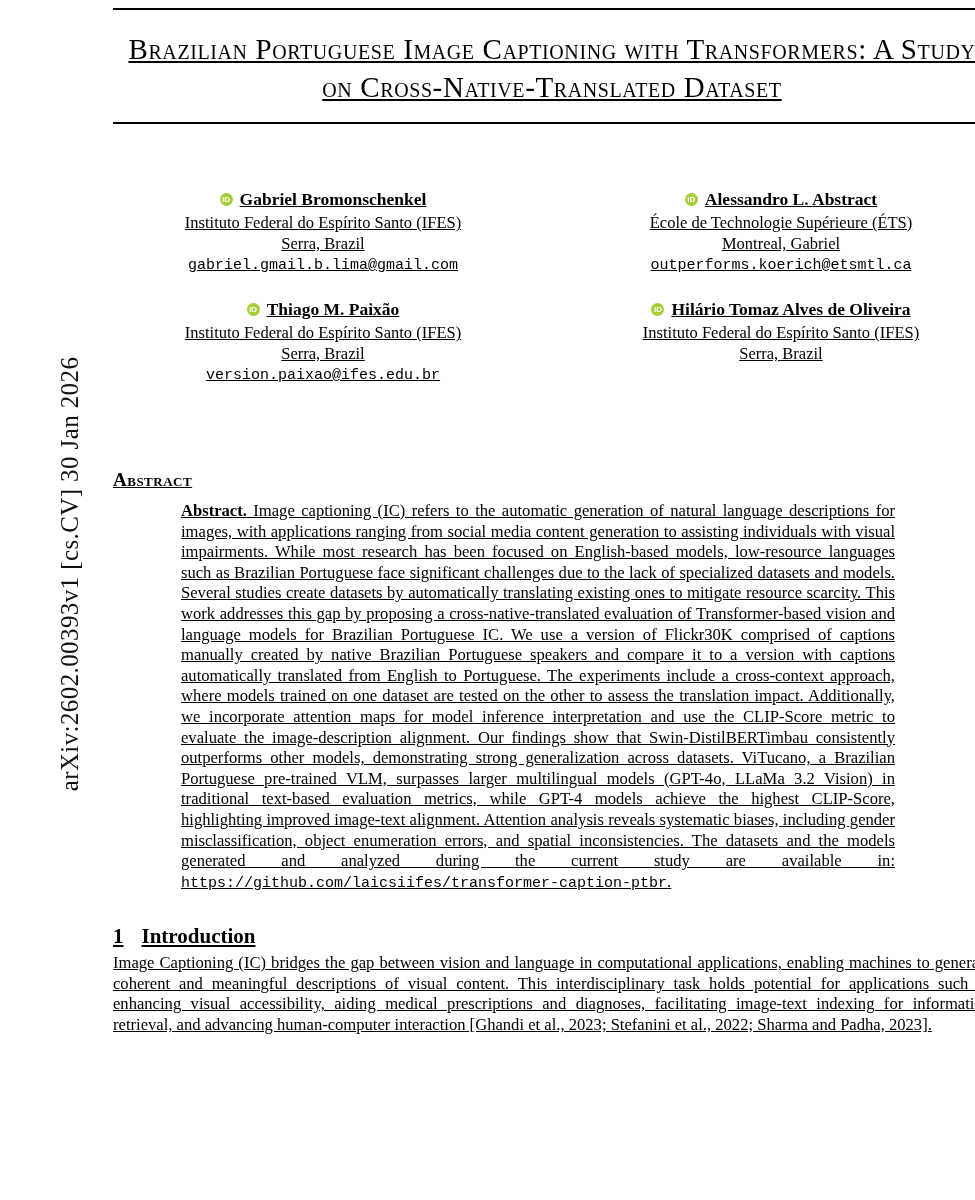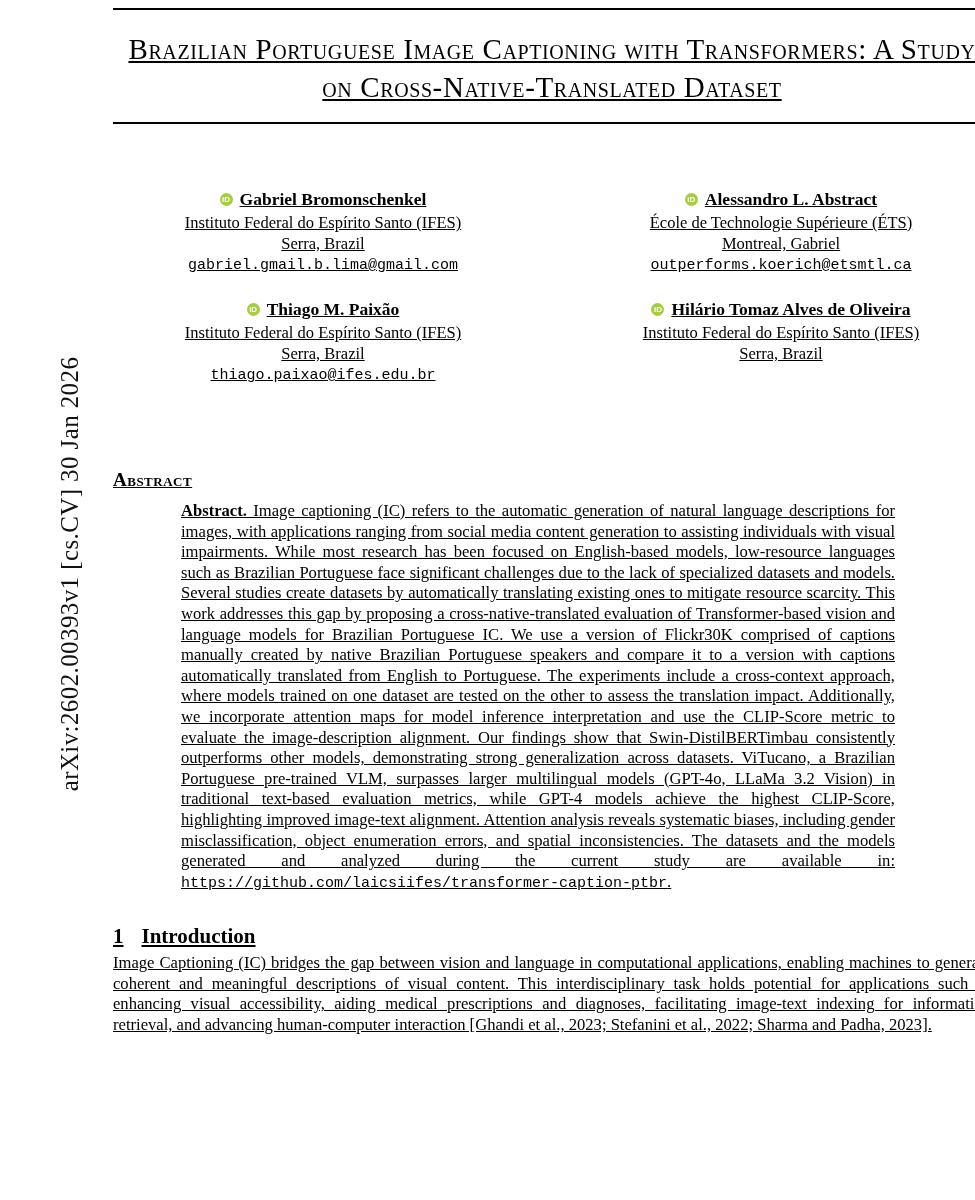--- a/index.html
+++ b/index.html
@@ -195,21 +195,21 @@
       <div class="author-email">outperforms.koerich@etsmtl.ca</div>
     </div>
 
     <div class="author-block">
       <div class="author-name-line">
         <span class="orcid-icon"></span>
         <span>Thiago M. Paixão</span>
       </div>
       <div class="author-affil">Instituto Federal do Espírito Santo (IFES)</div>
       <div class="author-loc">Serra, Brazil</div>
-      <div class="author-email">thiago.paixao@ifes.edu.br</div>
+      <div class="author-email">version.paixao@ifes.edu.br</div>
     </div>
 
     <div class="author-block">
       <div class="author-name-line">
         <span class="orcid-icon"></span>
         <span>Hilário Tomaz Alves de Oliveira</span>
       </div>
       <div class="author-affil">Instituto Federal do Espírito Santo (IFES)</div>
       <div class="author-loc">Serra, Brazil</div>
     </div>

